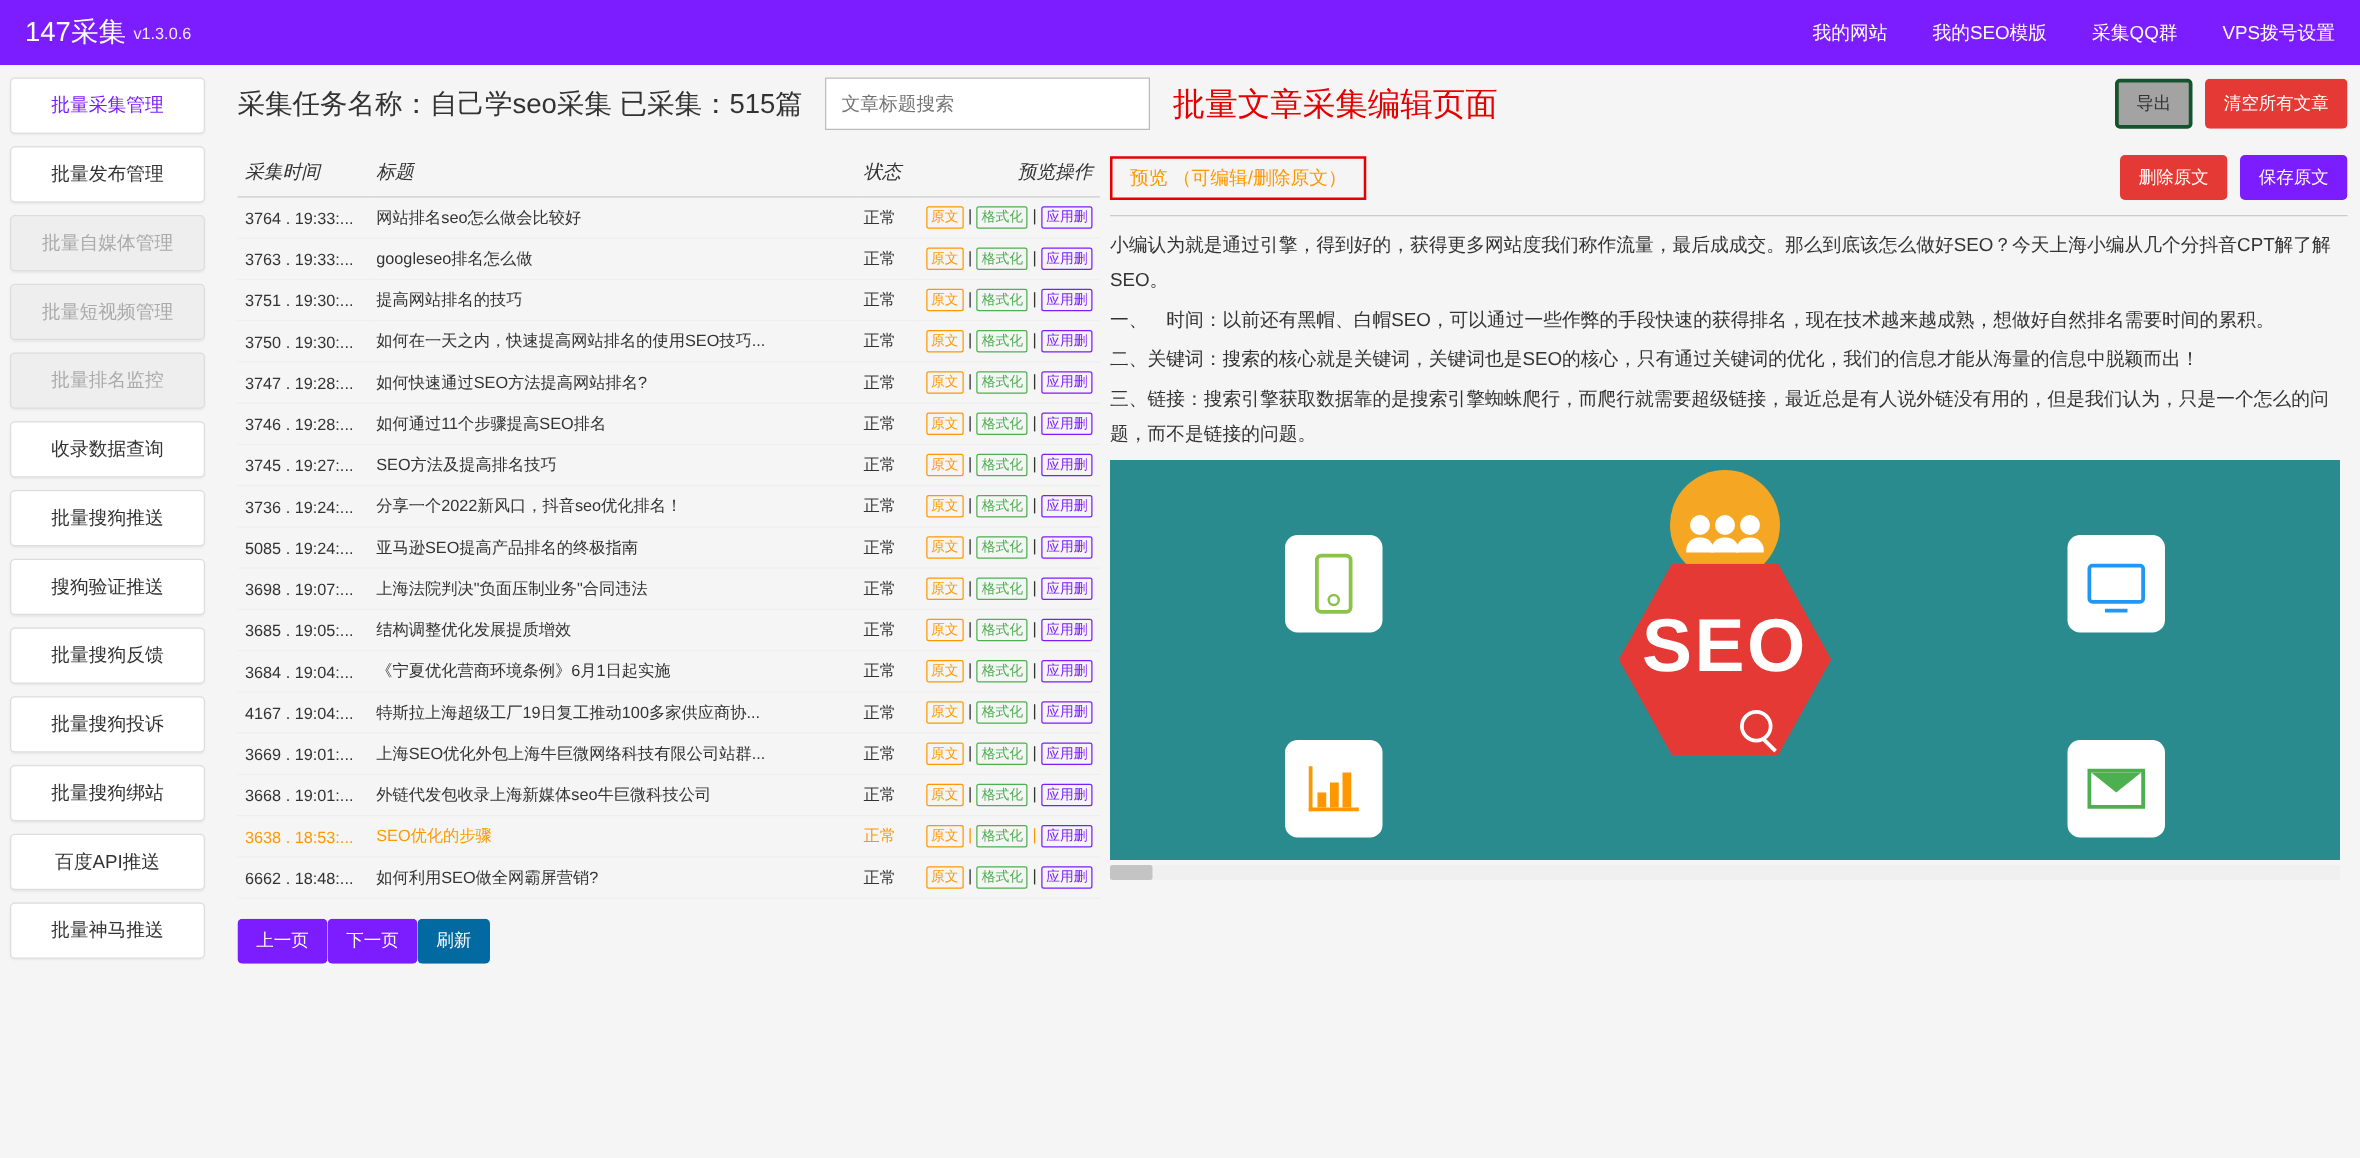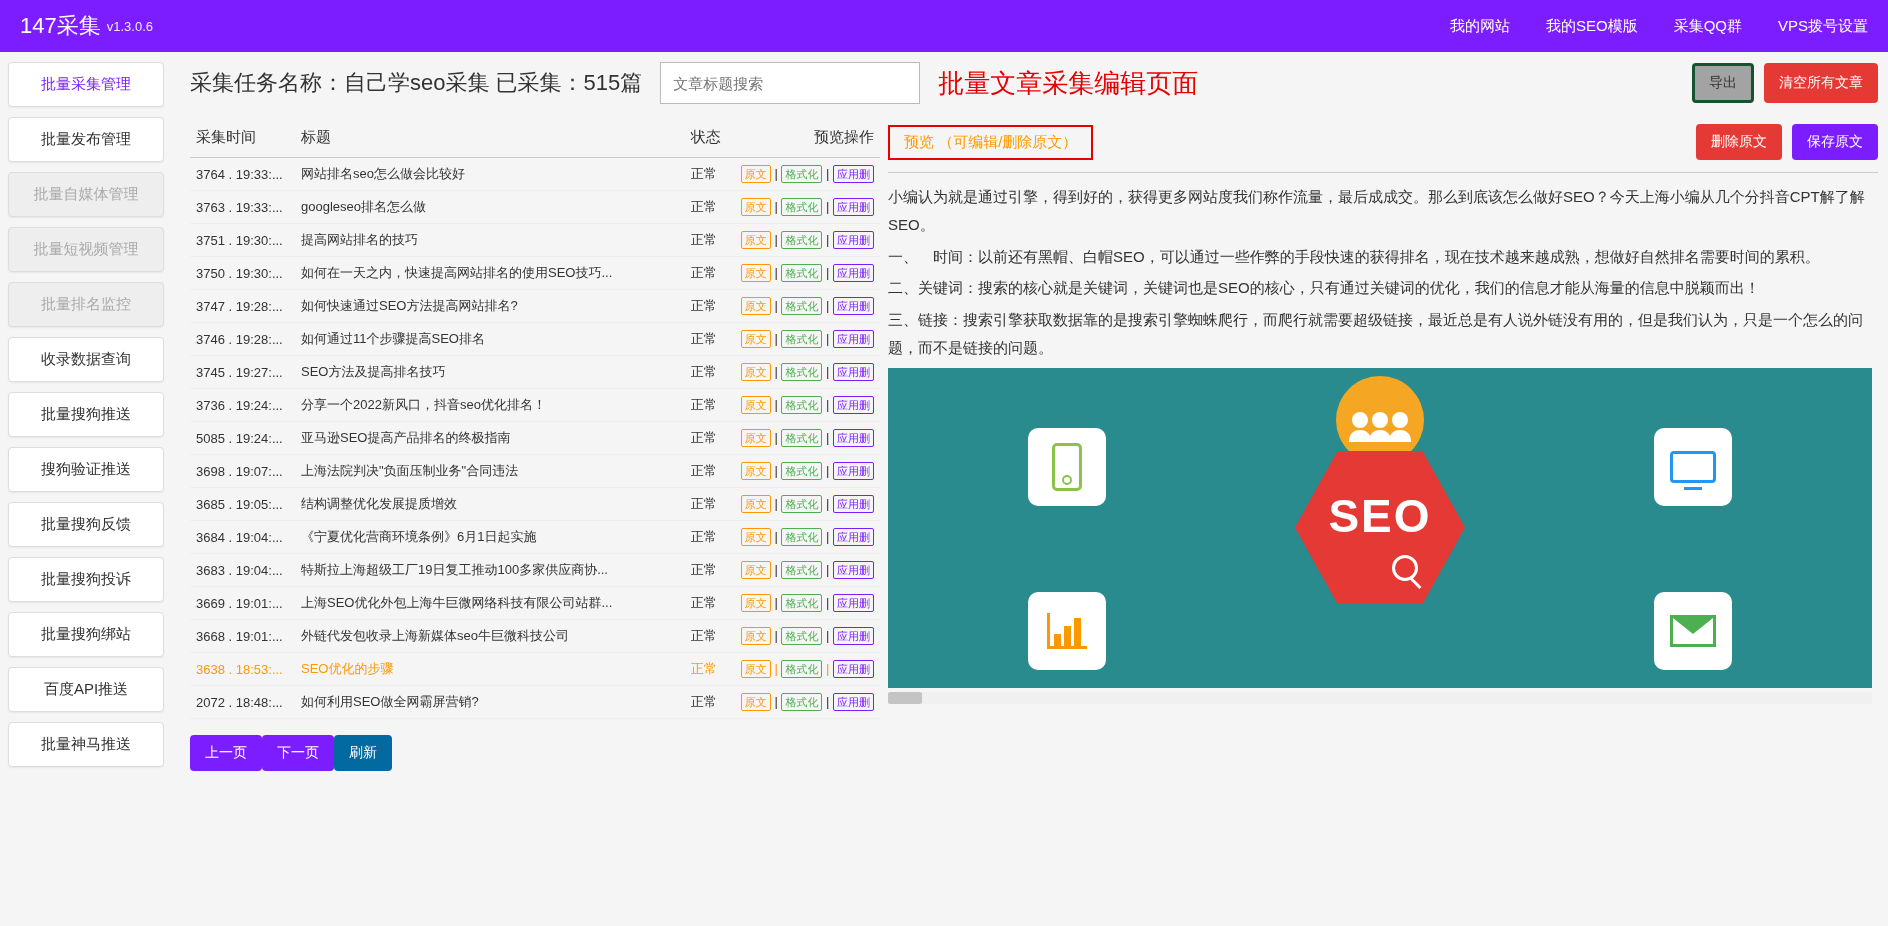--- a/index.html
+++ b/index.html
@@ -27,21 +27,21 @@
 .btn { border-radius: 4px; padding: 8px 14px; font-size: 14px; cursor: pointer; border: 1px solid transparent; color: #fff; }
 .btn-outline { background: #a3a3a3; color: #333; border: 3px solid #14532d; text-align: center; }
 .btn-red { background: #e53935; }
 .btn-purple { background: #7c1dff; }
 .btn-green { background: #0369a1; }
 
 .content-row { display: flex; gap: 8px; }
 
 .table-wrap { flex: 0 0 690px; }
 .tbl { width: 100%; border-collapse: collapse; }
-.tbl th { text-align: left; font-weight: 500; font-size: 15px; padding: 10px 6px; border-bottom: 1px solid #ccc; color: #333; }
+.tbl th { text-align: left; font-weight: 500; font-size: 15px; padding: 10px 6px; border-bottom: 1px solid #ccc; color: #333; font-style: italic; }
 .tbl td { padding: 7px 6px; border-bottom: 1px solid #eee; font-size: 13px; color: #333; white-space: nowrap; overflow: hidden; text-overflow: ellipsis; }
 .tbl td.col-time { width: 105px; }
 .tbl td.col-title { max-width: 300px; }
 .tbl td.col-status { width: 50px; }
 .tbl td.col-ops { width: 145px; text-align: right; }
 .tbl tr.selected td { color: #ff9800; }
 .tag { display: inline-block; border: 1px solid; padding: 0 3px; font-size: 11px; border-radius: 2px; cursor: pointer; line-height: 16px; }
 .tag-o { color: #ff9800; border-color: #ff9800; }
 .tag-g { color: #4caf50; border-color: #4caf50; }
 .tag-p { color: #7c1dff; border-color: #7c1dff; }
@@ -50,21 +50,21 @@
 
 .preview-pane { flex: 1; min-width: 0; }
 .preview-head { display: flex; align-items: center; gap: 12px; padding: 6px 0 12px; border-bottom: 1px solid #ccc; margin-bottom: 10px; }
 .preview-label-box { border: 2px solid #e60000; padding: 6px 14px; color: #ff9800; font-size: 15px; }
 .preview-body { font-size: 15px; line-height: 1.85; color: #333; padding-right: 6px; }
 .preview-body p { margin-bottom: 4px; text-indent: 0; }
 
 .seo-img { margin-top: 6px; background: #2a8b8e; height: 320px; position: relative; overflow: hidden; }
 .seo-center { position: absolute; left: 50%; top: 50%; transform: translate(-50%, -50%); }
 .hex { width: 170px; height: 170px; background: #e53935; position: relative; display: flex; align-items: center; justify-content: center; flex-direction: column; color: #fff; clip-path: polygon(25% 5%, 75% 5%, 100% 50%, 75% 95%, 25% 95%, 0 50%); }
-.hex-text { font-size: 46px; font-weight: 700; letter-spacing: 2px; }
+.hex-text { font-size: 60px; font-weight: 700; letter-spacing: 2px; }
 .magnif { width: 26px; height: 26px; border: 3px solid #fff; border-radius: 50%; position: relative; margin-top: -4px; margin-left: 50px; }
 .magnif:after { content: ""; position: absolute; width: 3px; height: 14px; background: #fff; bottom: -12px; right: -2px; transform: rotate(-45deg); }
 .sat { position: absolute; width: 78px; height: 78px; background: #fff; border-radius: 10px; display:flex; align-items:center; justify-content:center; }
 .sat.tl { top: 60px; left: 140px; } .sat.tr { top: 60px; right: 140px; }
 .sat.bl { bottom: 18px; left: 140px; } .sat.br { bottom: 18px; right: 140px; }
 .sat.tc { top: 8px; left: 50%; transform: translateX(-50%); border-radius:50%; background:#f5a623; width:88px; height:88px; }
 .icon-phone { width: 30px; height: 48px; border: 3px solid #8bc34a; border-radius: 5px; position:relative; }
 .icon-phone:after{content:"";position:absolute;bottom:3px;left:50%;transform:translateX(-50%);width:6px;height:6px;border:2px solid #8bc34a;border-radius:50%;}
 .icon-monitor { width: 46px; height: 32px; border: 3px solid #2196f3; border-radius: 4px; position:relative; }
 .icon-monitor:after{content:"";position:absolute;bottom:-10px;left:50%;transform:translateX(-50%);width:18px;height:3px;background:#2196f3;}
@@ -200,21 +200,21 @@
                 <td class="col-status">正常</td>
                 <td class="col-ops"><span class="tag tag-o">原文</span> | <span class="tag tag-g">格式化</span> | <span class="tag tag-p">应用删</span></td>
               </tr>
               <tr>
                 <td class="col-time">3684 . 19:04:...</td>
                 <td class="col-title">《宁夏优化营商环境条例》6月1日起实施</td>
                 <td class="col-status">正常</td>
                 <td class="col-ops"><span class="tag tag-o">原文</span> | <span class="tag tag-g">格式化</span> | <span class="tag tag-p">应用删</span></td>
               </tr>
               <tr>
-                <td class="col-time">3683 . 19:04:...</td>
+                <td class="col-time">4167 . 19:04:...</td>
                 <td class="col-title">特斯拉上海超级工厂19日复工推动100多家供应商协...</td>
                 <td class="col-status">正常</td>
                 <td class="col-ops"><span class="tag tag-o">原文</span> | <span class="tag tag-g">格式化</span> | <span class="tag tag-p">应用删</span></td>
               </tr>
               <tr>
                 <td class="col-time">3669 . 19:01:...</td>
                 <td class="col-title">上海SEO优化外包上海牛巨微网络科技有限公司站群...</td>
                 <td class="col-status">正常</td>
                 <td class="col-ops"><span class="tag tag-o">原文</span> | <span class="tag tag-g">格式化</span> | <span class="tag tag-p">应用删</span></td>
               </tr>
@@ -224,21 +224,21 @@
                 <td class="col-status">正常</td>
                 <td class="col-ops"><span class="tag tag-o">原文</span> | <span class="tag tag-g">格式化</span> | <span class="tag tag-p">应用删</span></td>
               </tr>
               <tr class="selected">
                 <td class="col-time">3638 . 18:53:...</td>
                 <td class="col-title">SEO优化的步骤</td>
                 <td class="col-status">正常</td>
                 <td class="col-ops"><span class="tag tag-o">原文</span> | <span class="tag tag-g">格式化</span> | <span class="tag tag-p">应用删</span></td>
               </tr>
               <tr>
-                <td class="col-time">2072 . 18:48:...</td>
+                <td class="col-time">6662 . 18:48:...</td>
                 <td class="col-title">如何利用SEO做全网霸屏营销?</td>
                 <td class="col-status">正常</td>
                 <td class="col-ops"><span class="tag tag-o">原文</span> | <span class="tag tag-g">格式化</span> | <span class="tag tag-p">应用删</span></td>
               </tr>
             </tbody>
         </table>
         <div class="pager">
           <button class="btn btn-purple">上一页</button>
           <button class="btn btn-purple">下一页</button>
           <button class="btn btn-green">刷新</button>

